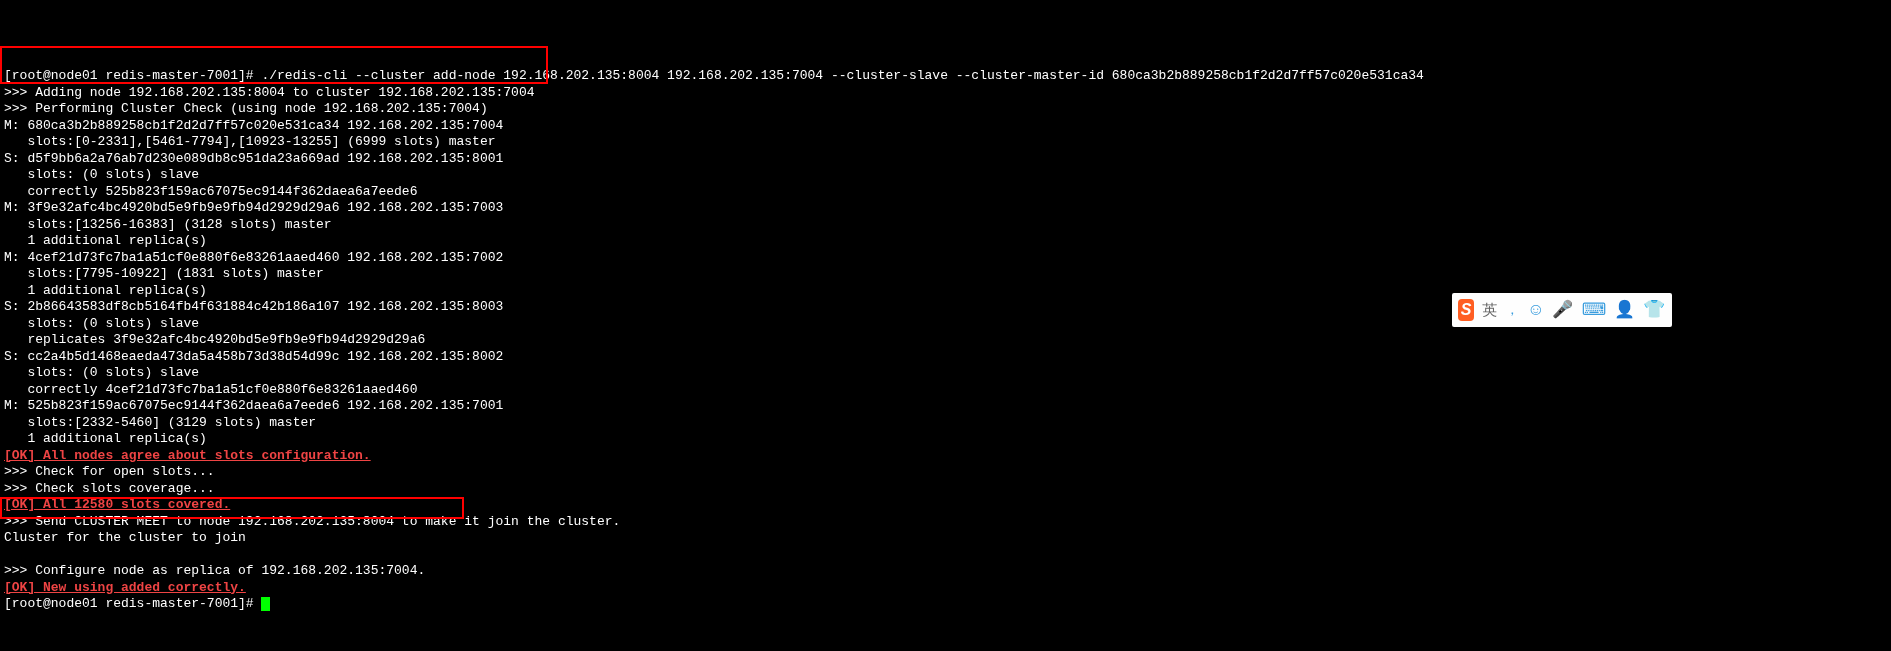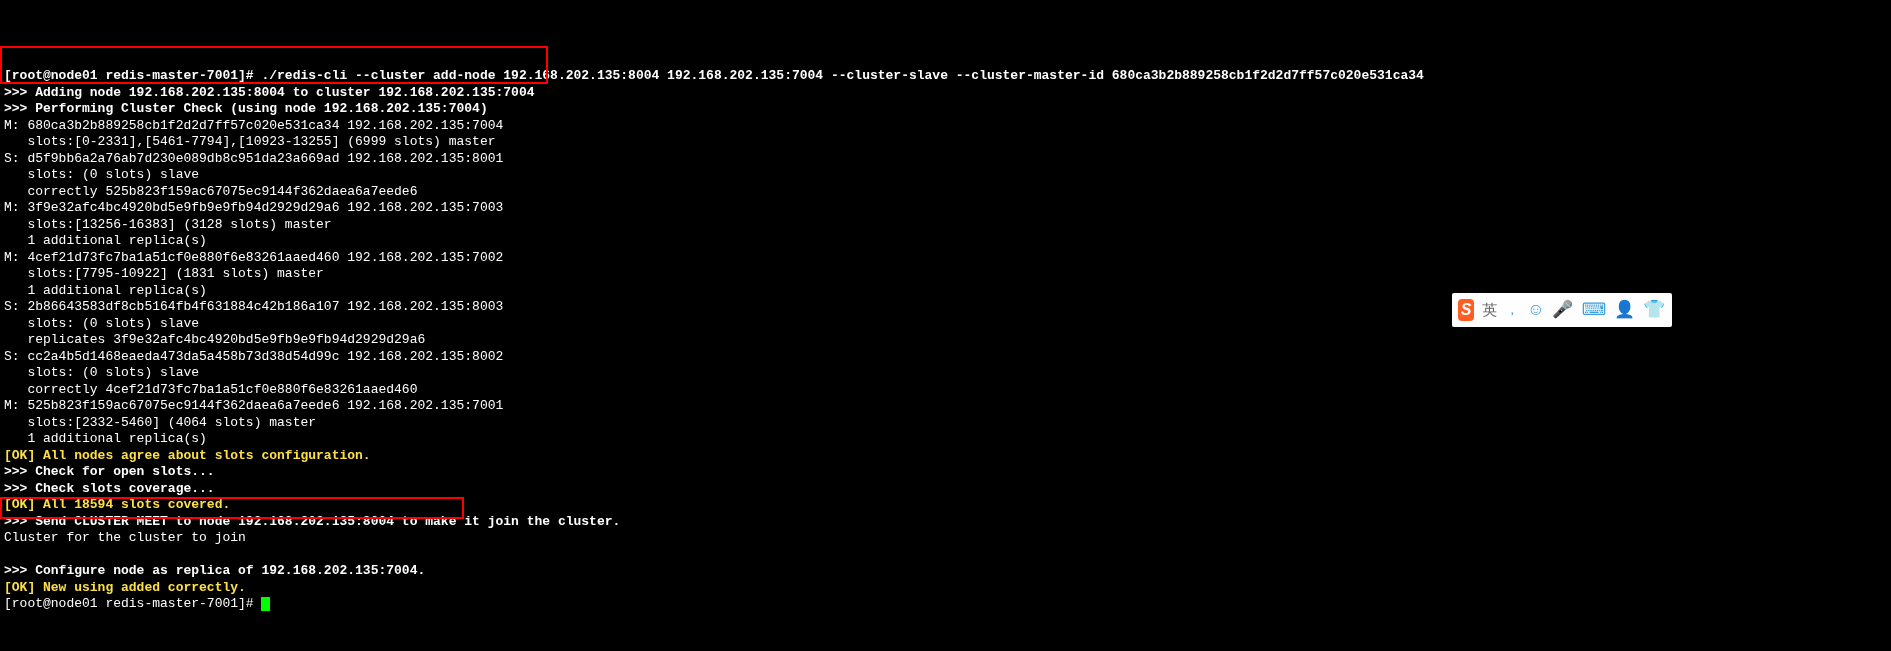--- a/index.html
+++ b/index.html
@@ -9,23 +9,23 @@
       font-family: 'Courier New', Consolas, monospace;
       font-size: 13px;
       line-height: 16.5px;
       white-space: pre;
       padding: 2px 4px;
       width: 1891px;
       height: 651px;
       overflow: hidden;
       position: relative;
     }
-    .white { color: #fff; font-weight: bold; }
-    .bold { font-weight: bold; margin-top: 32px; }
-    .green { color: #fde047; font-weight: bold; }
+    .white { color: #fff; }
+    .bold { font-weight: normal; margin-top: 32px; }
+    .green { color: #ef4444; font-weight: bold; text-decoration: underline; }
     .red-box {
       border: 2px solid #ff0000;
       position: absolute;
       pointer-events: none;
     }
     .box1 { top: 46px; left: 0px; width: 548px; height: 38px; }
     .box2 { top: 497px; left: 0px; width: 464px; height: 22px; }
     .cursor {
       display: inline-block;
       width: 9px;
@@ -99,26 +99,26 @@
 <span>M: 4cef21d73fc7ba1a51cf0e880f6e83261aaed460 192.168.202.135:7002</span>
 <span>   slots:[7795-10922] (1831 slots) master</span>
 <span>   1 additional replica(s)</span>
 <span>S: 2b86643583df8cb5164fb4f631884c42b186a107 192.168.202.135:8003</span>
 <span>   slots: (0 slots) slave</span>
 <span>   replicates 3f9e32afc4bc4920bd5e9fb9e9fb94d2929d29a6</span>
 <span>S: cc2a4b5d1468eaeda473da5a458b73d38d54d99c 192.168.202.135:8002</span>
 <span>   slots: (0 slots) slave</span>
 <span>   correctly 4cef21d73fc7ba1a51cf0e880f6e83261aaed460</span>
 <span>M: 525b823f159ac67075ec9144f362daea6a7eede6 192.168.202.135:7001</span>
-<span>   slots:[2332-5460] (4064 slots) master</span>
+<span>   slots:[2332-5460] (3129 slots) master</span>
 <span>   1 additional replica(s)</span>
 <span class="green">[OK] All nodes agree about slots configuration.</span>
 <span class="bold">&gt;&gt;&gt; Check for open slots...</span>
 <span class="bold">&gt;&gt;&gt; Check slots coverage...</span>
-<span class="green">[OK] All 18594 slots covered.</span>
+<span class="green">[OK] All 12580 slots covered.</span>
 <span class="bold">&gt;&gt;&gt; Send CLUSTER MEET to node 192.168.202.135:8004 to make it join the cluster.</span>
 <span>Cluster for the cluster to join</span>
 
 <span class="bold">&gt;&gt;&gt; Configure node as replica of 192.168.202.135:7004.</span>
 <span class="green">[OK] New using added correctly.</span>
 <span><span>[root@node01 redis-master-7001]# </span><span class="cursor"></span></span></div>
 
 <div class="red-box box1"></div>
 <div class="red-box box2"></div>
 

